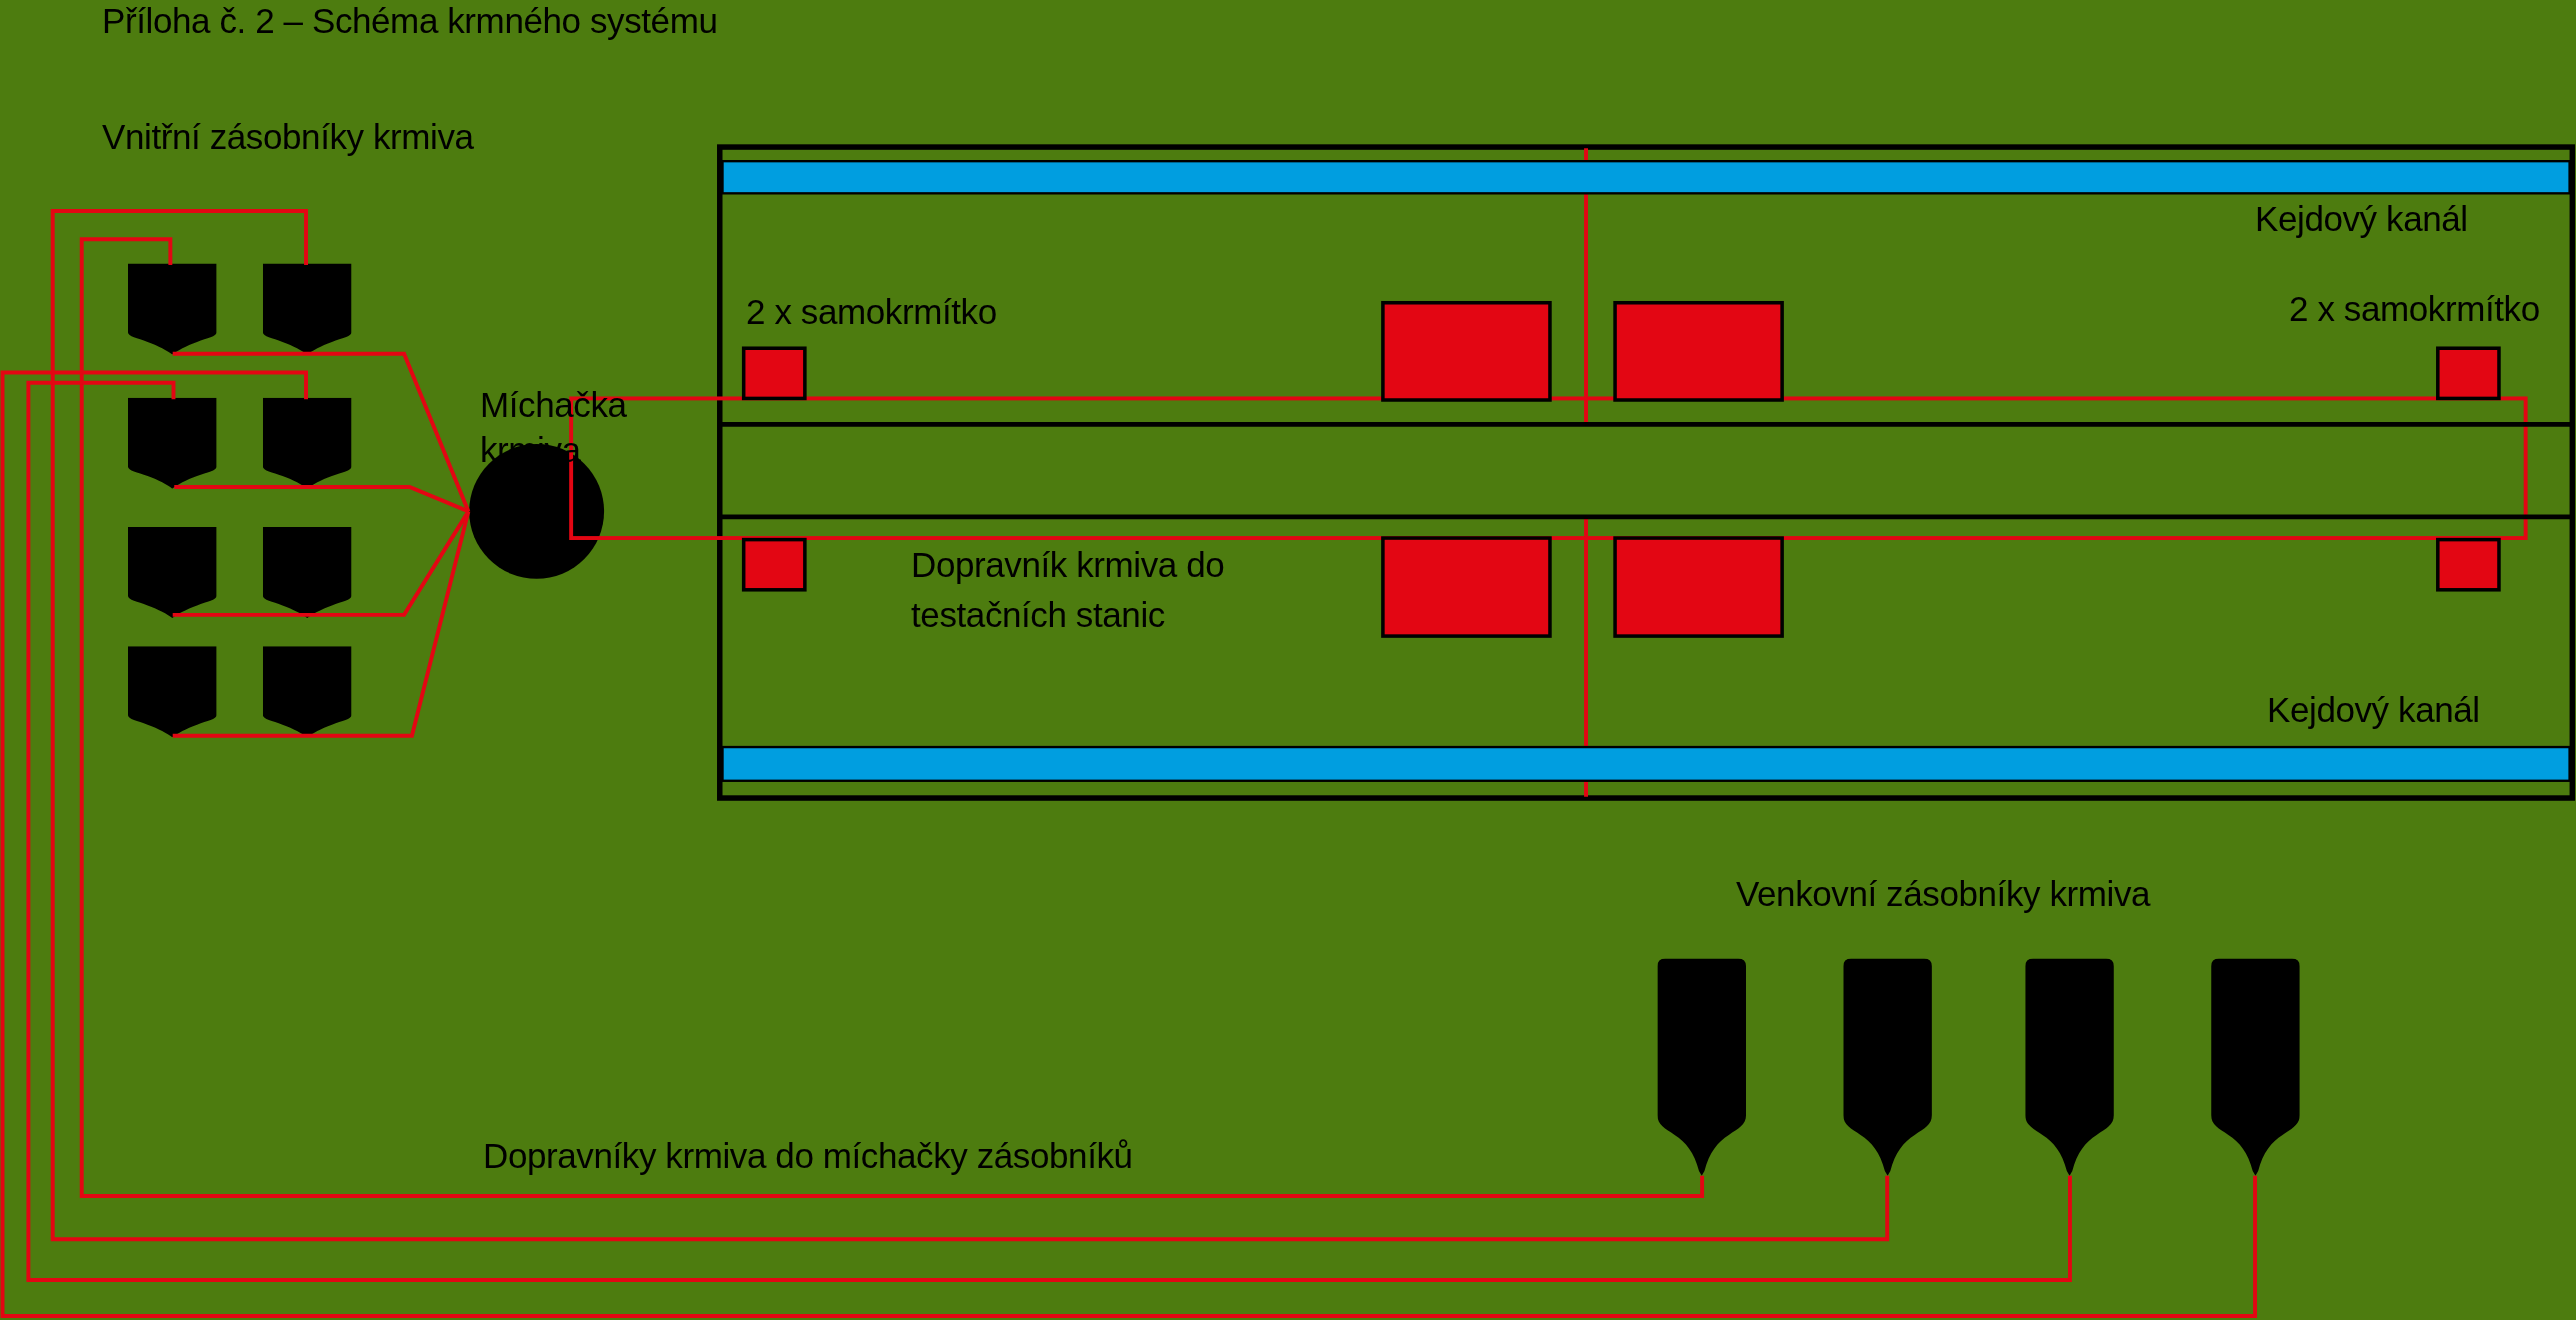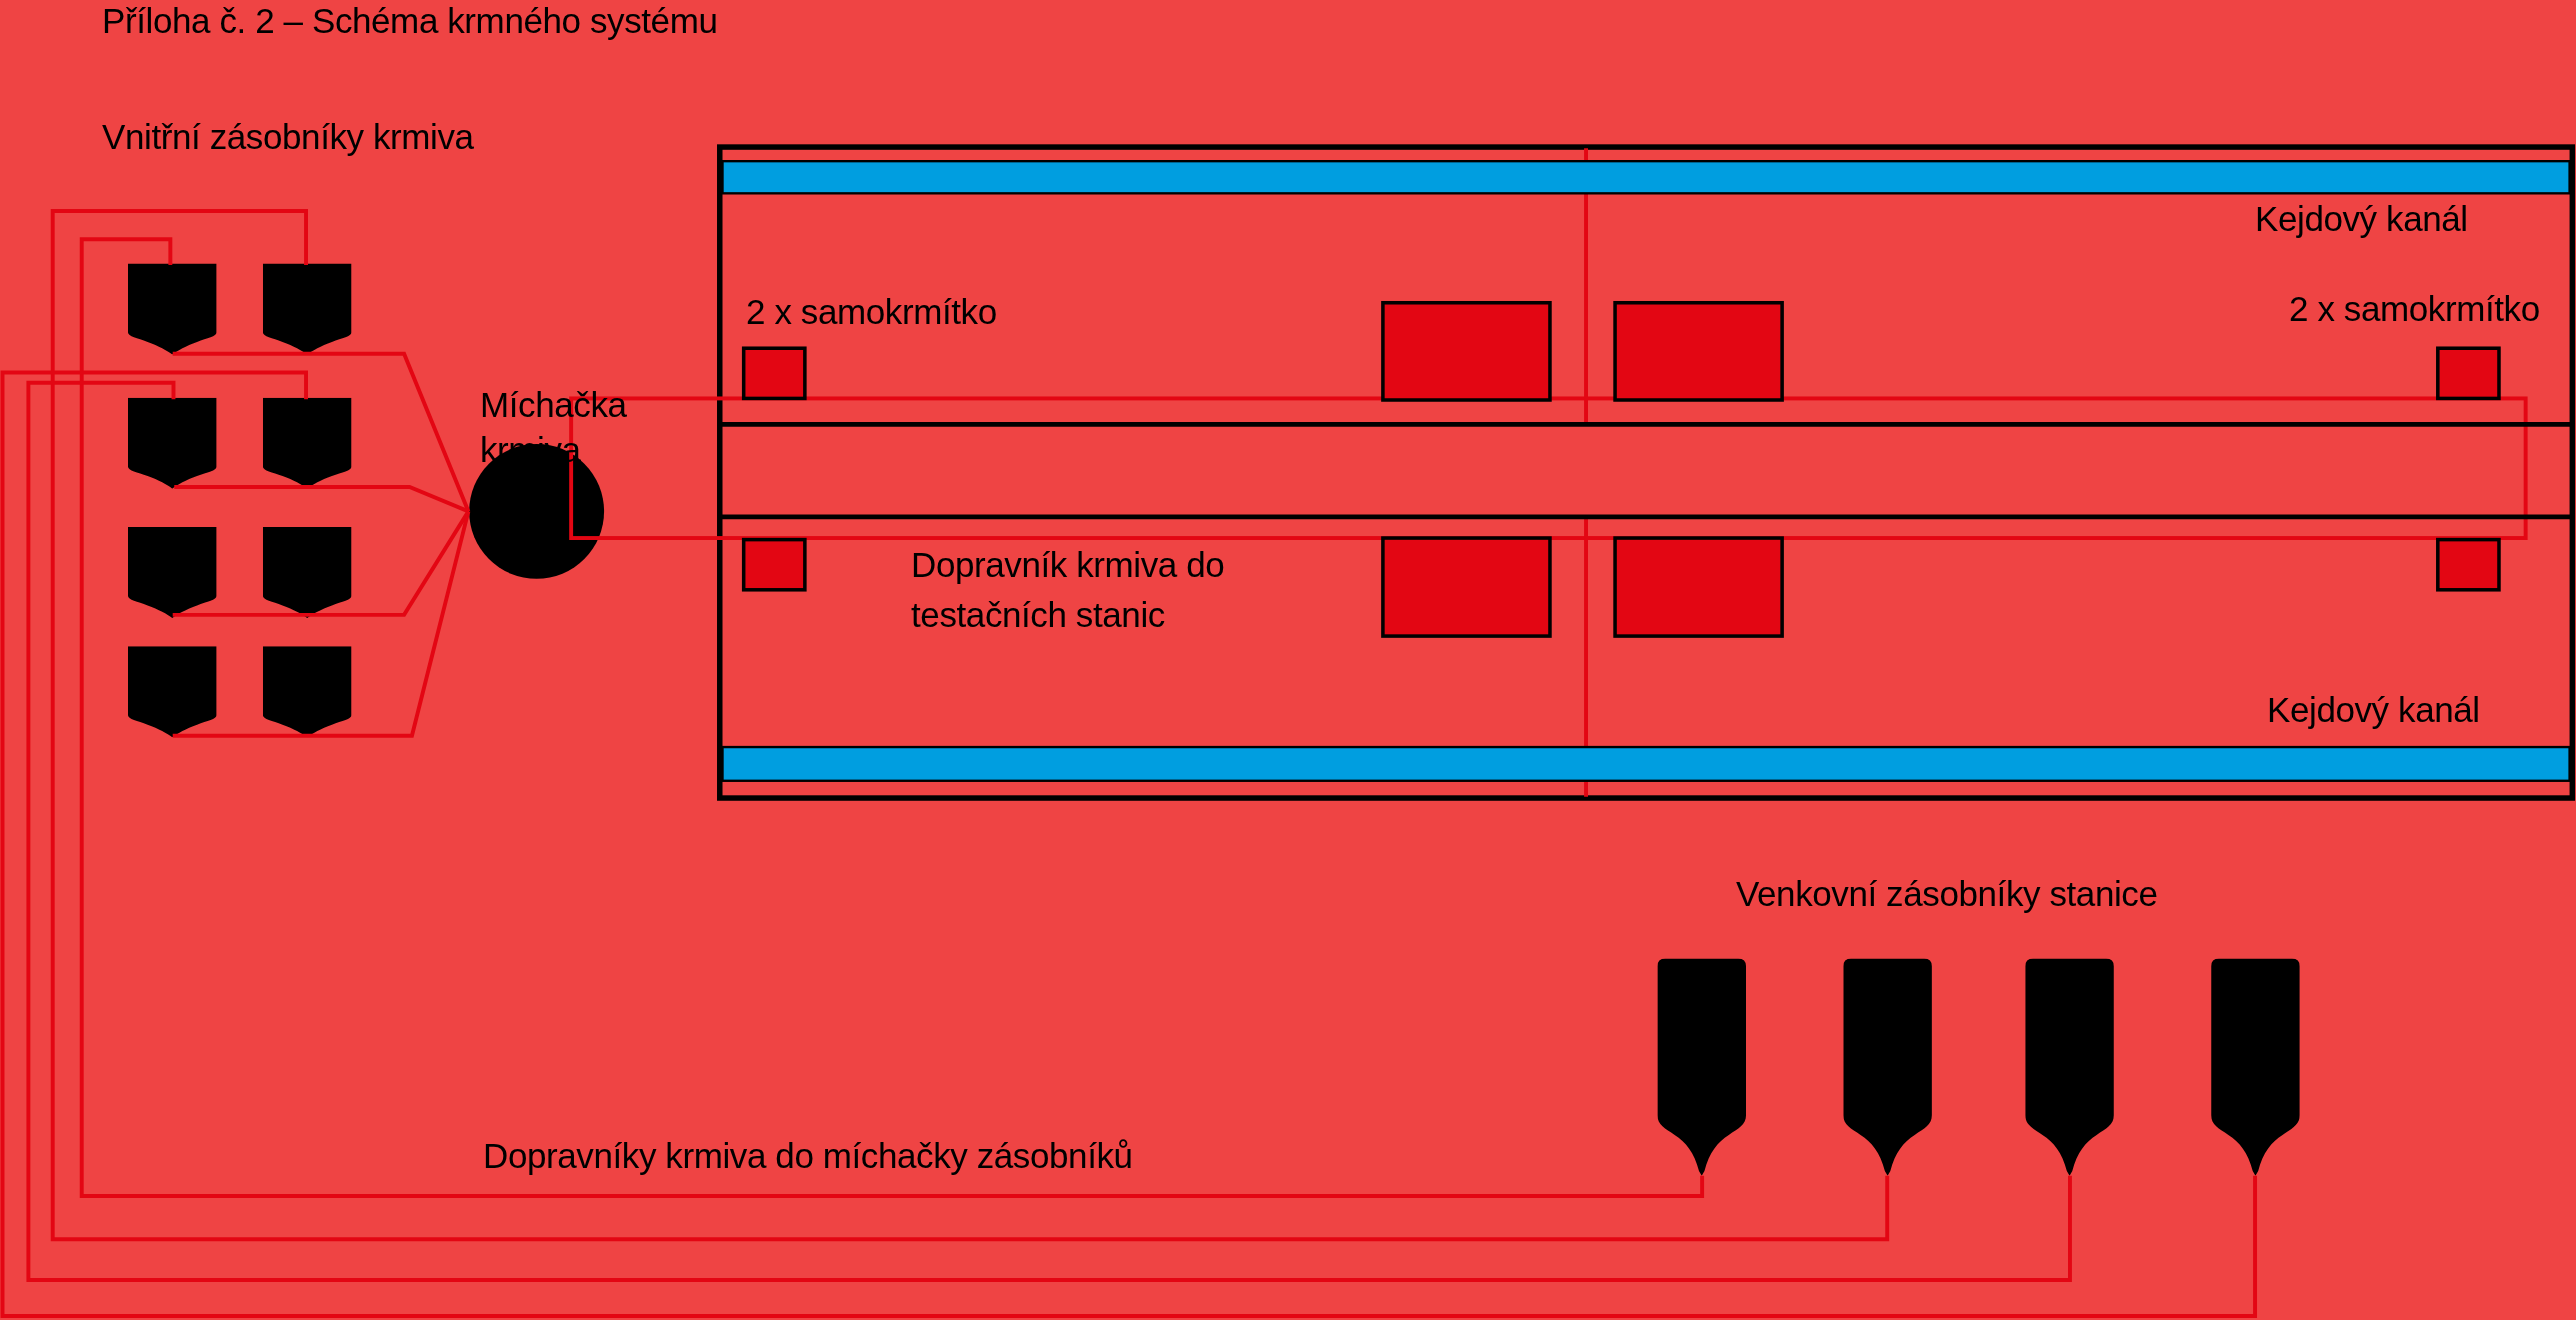--- a/index.html
+++ b/index.html
@@ -4,21 +4,21 @@
 <style>
   :root{
     --red:#E30613;
     --blue:#009EE0;
     --black:#000000;
   }
   html,body{margin:0;padding:0;background:#ffffff;}
   #canvas{
     position:relative;
     width:2576px;height:1320px;
-    background:#ef4444;
+    background:#4d7c0f;
     overflow:hidden;
     font-family:"Liberation Sans", sans-serif;
   }
   #diagram-svg{position:absolute;left:0;top:0;}
   .lbl{
     position:absolute;
     color:#000;
     font-size:35px;
     line-height:1.3;
     letter-spacing:-0.4px;
@@ -124,16 +124,16 @@
   <div class="lbl" id="lbl-title">Příloha č. 2 – Schéma krmného systému</div>
   <div class="lbl" id="lbl-indoor-silos">Vnitřní zásobníky krmiva</div>
   <div class="lbl" id="lbl-mixer">Míchačka
 krmiva</div>
   <div class="lbl" id="lbl-self-feeder-left">2 x samokrmítko</div>
   <div class="lbl" id="lbl-slurry-top">Kejdový kanál</div>
   <div class="lbl" id="lbl-self-feeder-right">2 x samokrmítko</div>
   <div class="lbl" id="lbl-conv-test">Dopravník krmiva do
 testačních stanic</div>
   <div class="lbl" id="lbl-slurry-bottom">Kejdový kanál</div>
-  <div class="lbl" id="lbl-outdoor-silos">Venkovní zásobníky stanice</div>
+  <div class="lbl" id="lbl-outdoor-silos">Venkovní zásobníky krmiva</div>
   <div class="lbl" id="lbl-conv-indoor">Dopravníky krmiva do míchačky zásobníků</div>
 </div>
 
 
 </body></html>

